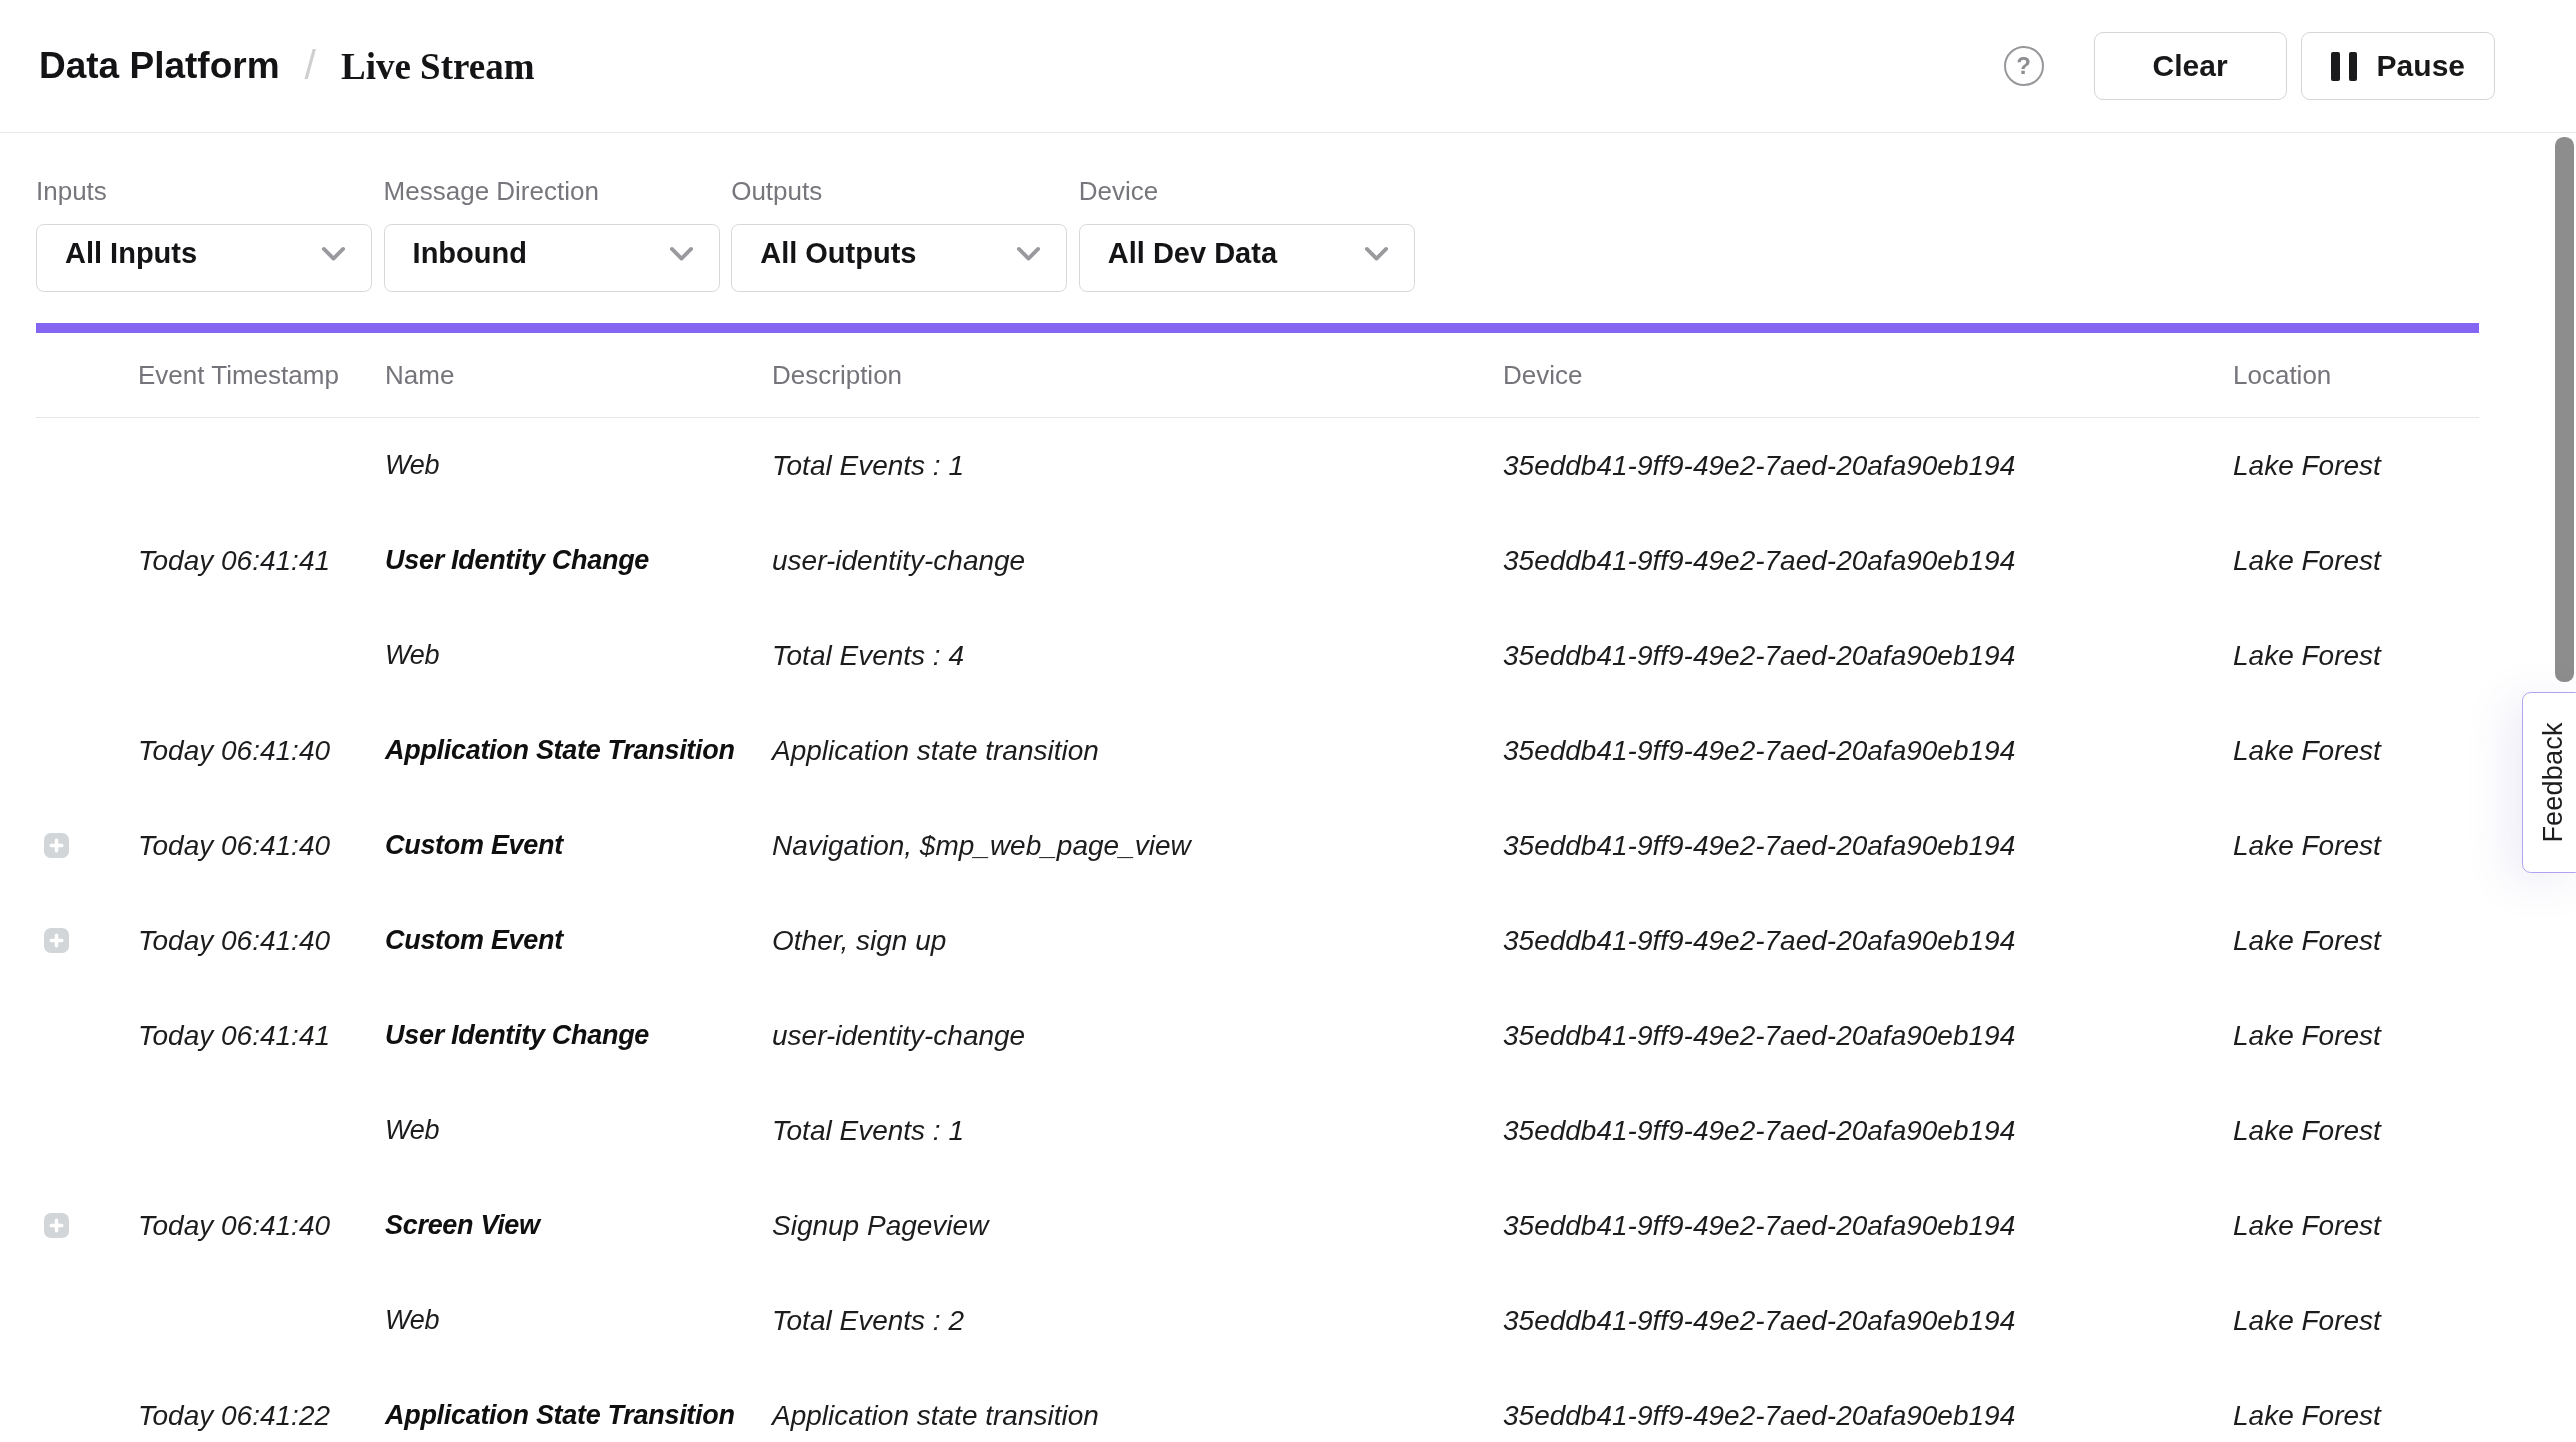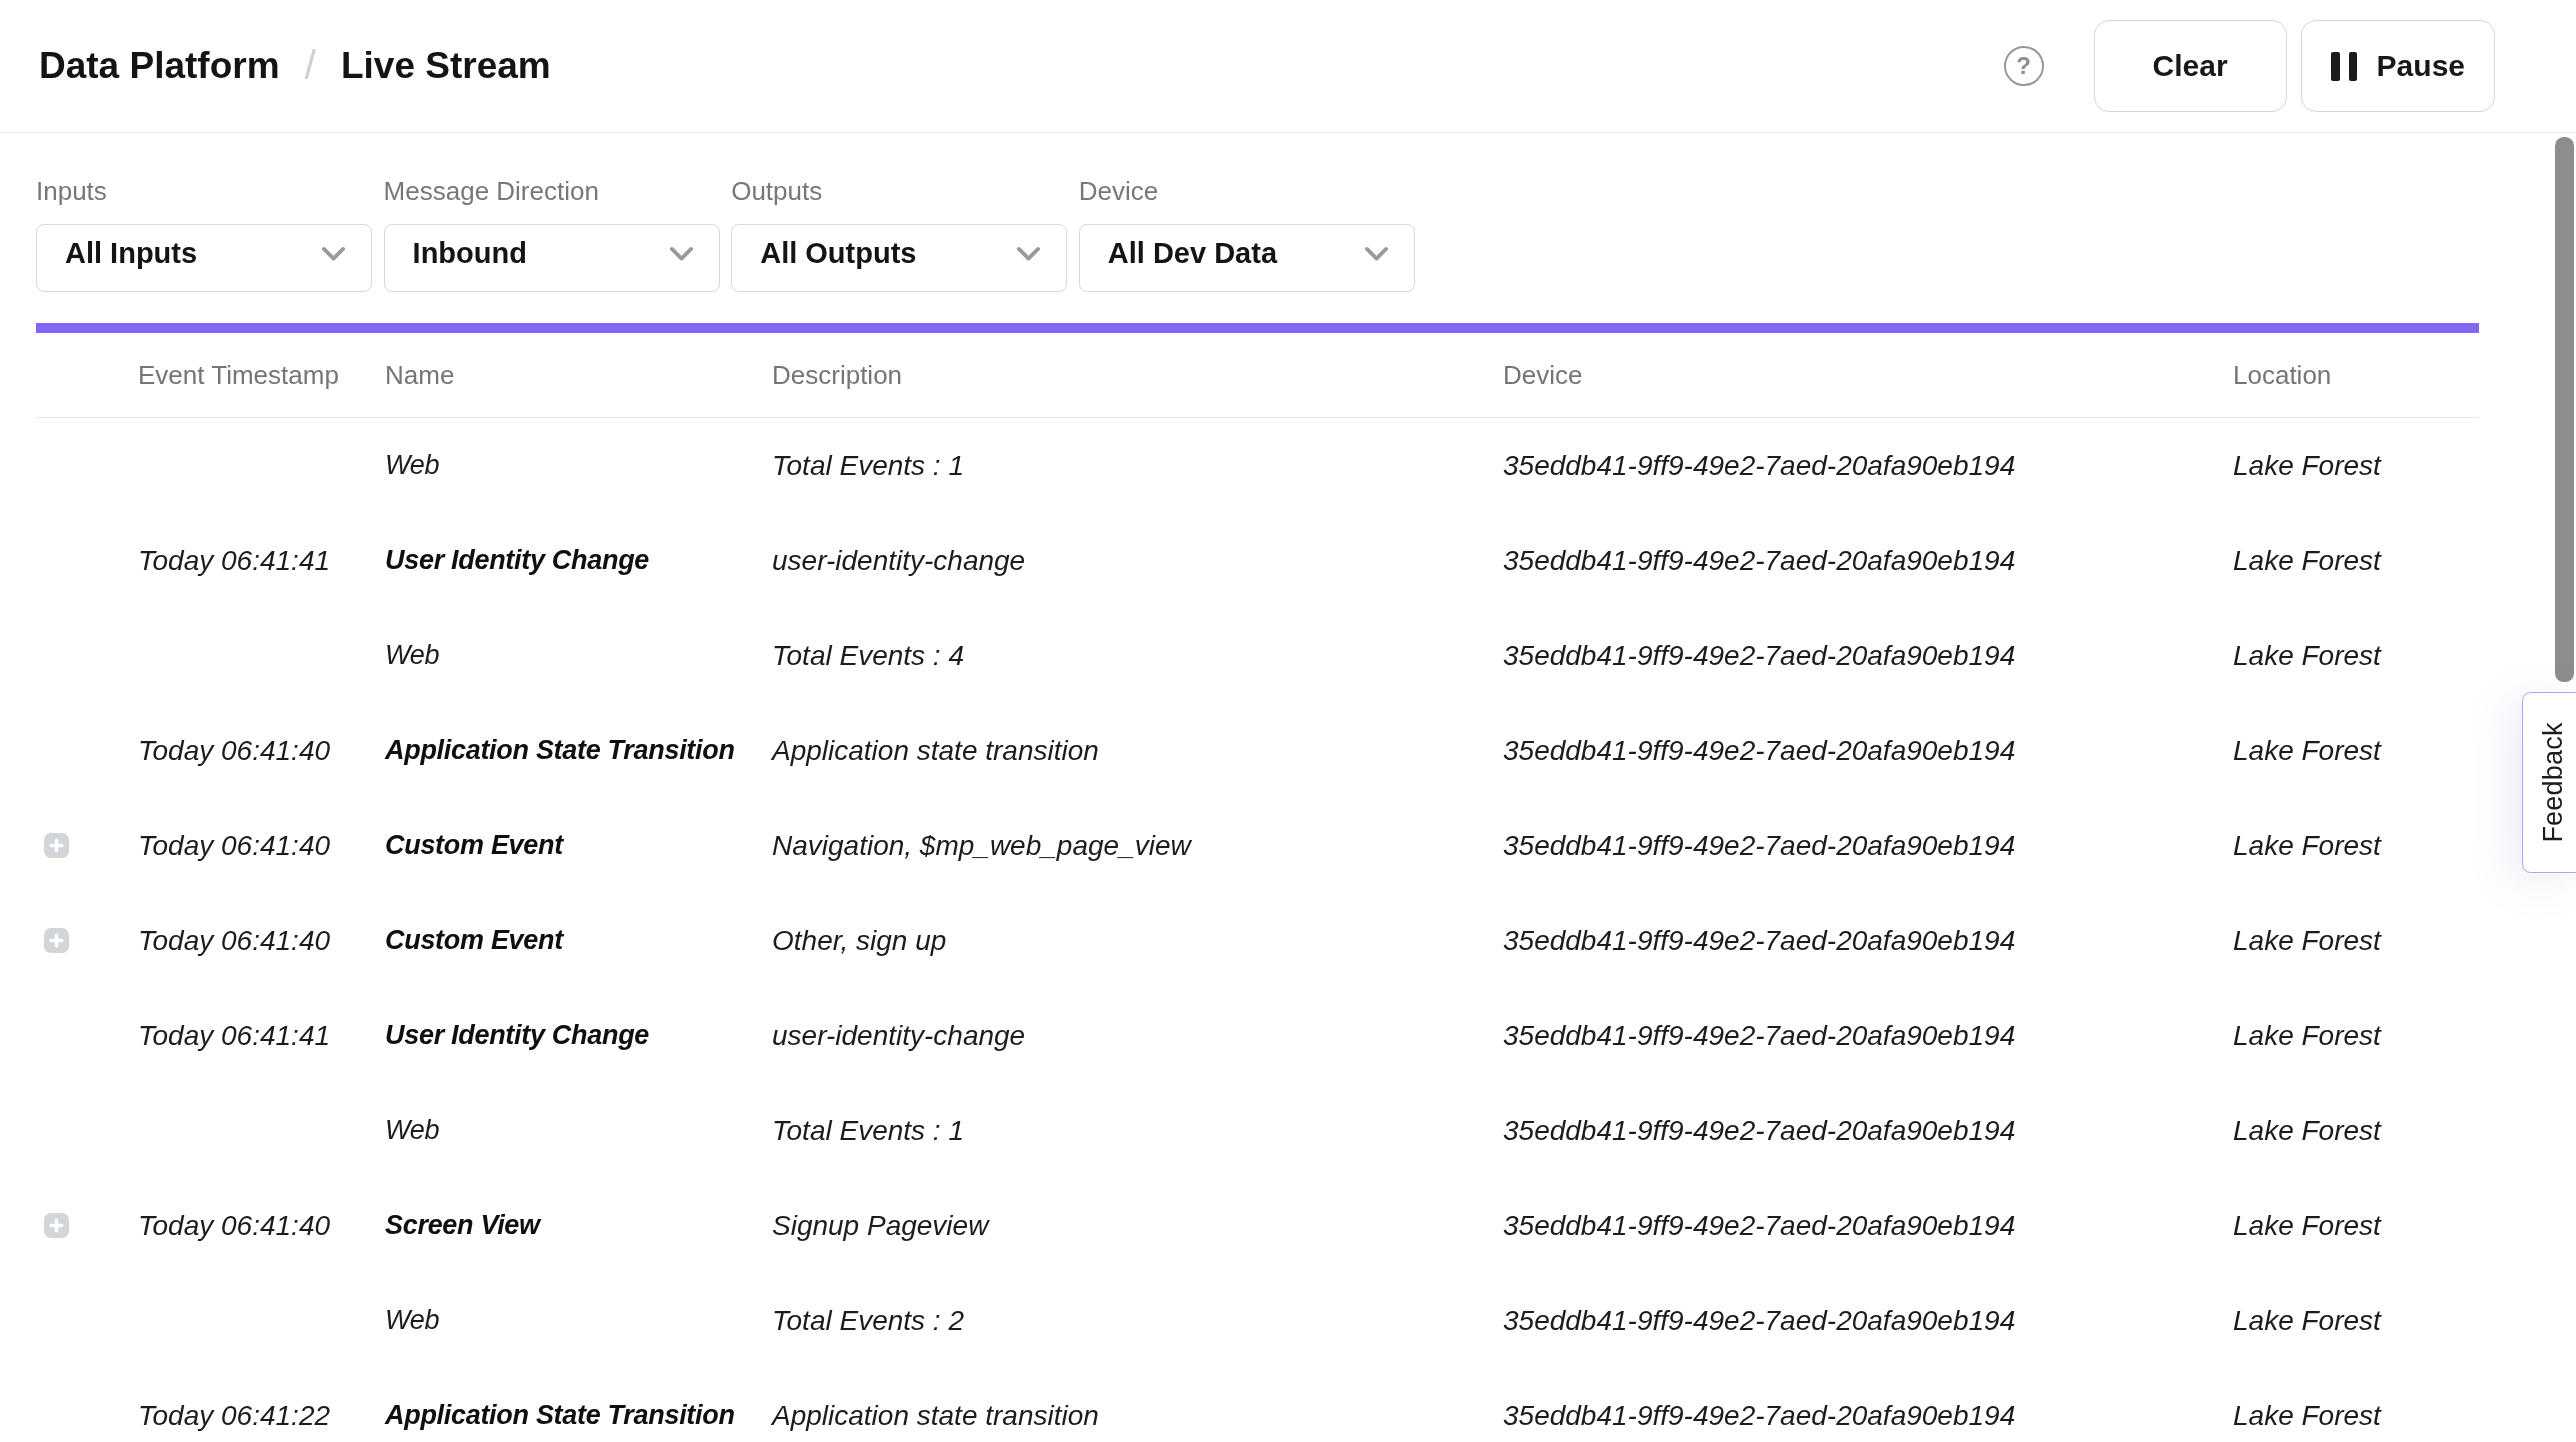--- a/index.html
+++ b/index.html
@@ -33,41 +33,41 @@
     font-size: 37px;
   }
   .breadcrumb .crumb-section { font-weight: 700; color: #141416; cursor: pointer; }
   .breadcrumb .crumb-sep {
     font-weight: 300;
     color: #cfcfcf;
     font-size: 41px;
     margin: 0 25px;
     transform: translateY(-1px);
   }
-  .breadcrumb .crumb-page { font-weight: 600; color: #141416; }
+  .breadcrumb .crumb-page { font-weight: 600; color: #141416; font-family: Liberation Serif, serif; }
 
   .header-actions { display: flex; align-items: center; }
   .help-circle {
     width: 40px; height: 40px;
     border: 2.9px solid #97979b;
     border-radius: 50%;
     color: #8e8e92;
     font-size: 24px;
     font-weight: 700;
     display: flex; align-items: center; justify-content: center;
     margin-right: 50px;
     cursor: pointer;
     user-select: none;
   }
   .btn {
-    height: 92px;
+    height: 68px;
     min-width: 193px;
     background: #ffffff;
     border: 1.9px solid #d6d6d4;
-    border-radius: 15px;
+    border-radius: 9px;
     font-family: inherit;
     font-size: 30px;
     font-weight: 700;
     color: #18181a;
     display: inline-flex;
     align-items: center;
     justify-content: center;
     cursor: pointer;
     padding: 0 29px;
   }

